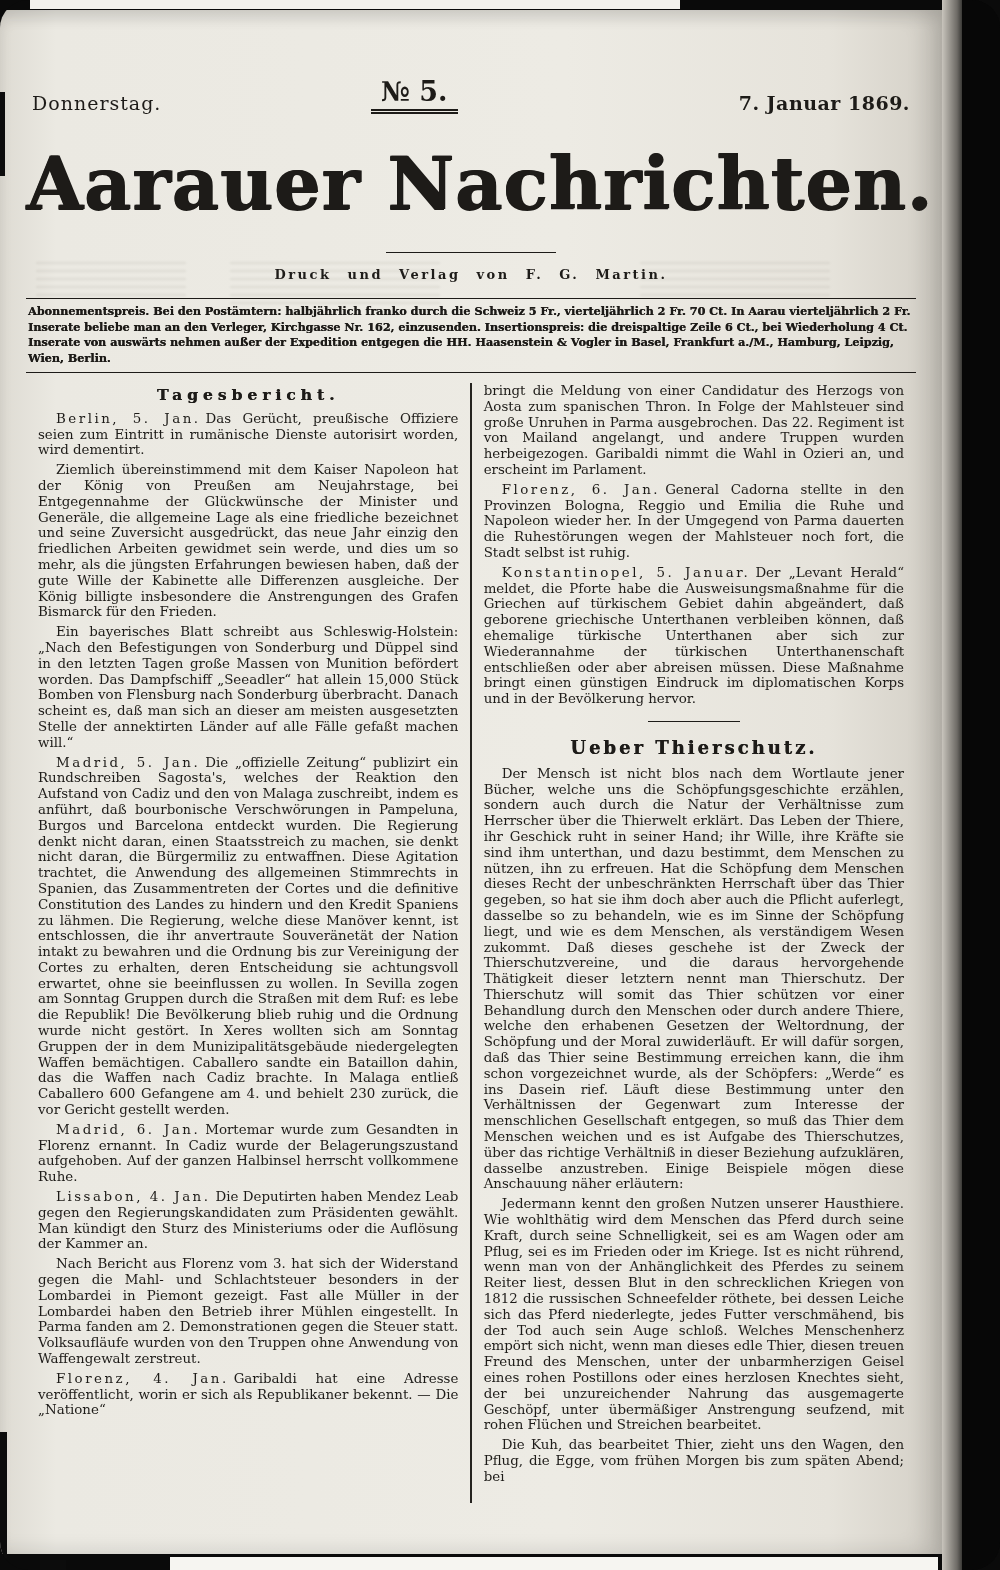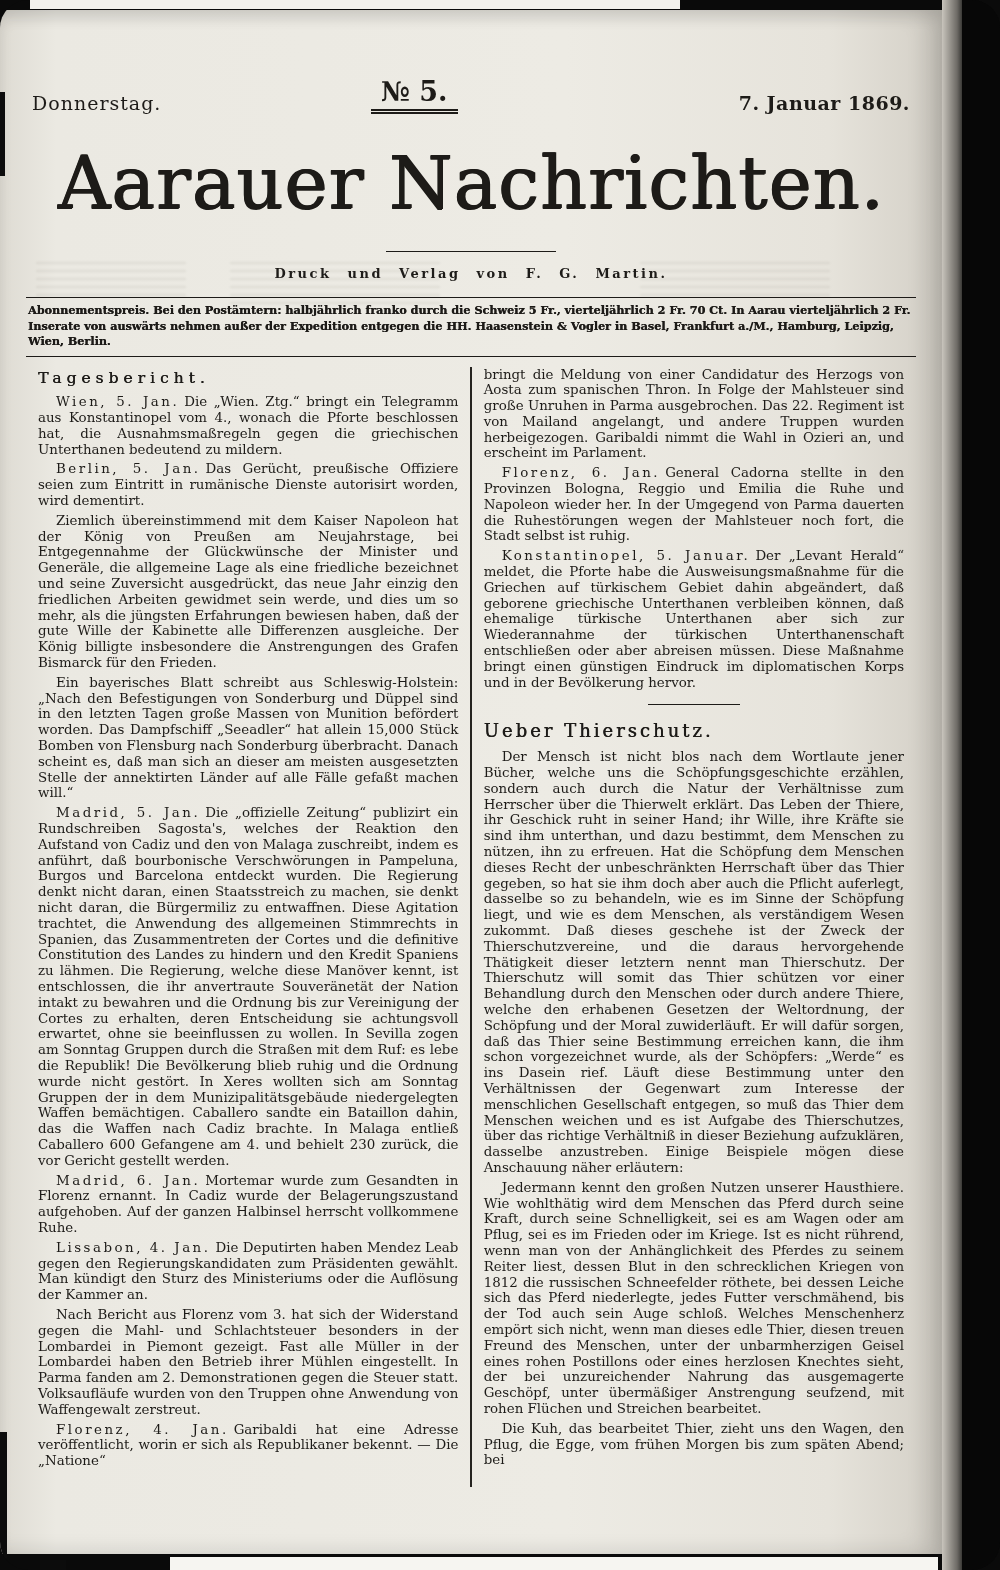--- a/index.html
+++ b/index.html
@@ -58,43 +58,43 @@
   .weekday { font-size: 19px; letter-spacing: 1px; }
   .issue {
     font-size: 27px; font-weight: bold;
     border-bottom: 5px double #1d1b18; padding: 0 10px 2px;
     transform: translateX(-36px);
   }
   .dateline-top { font-size: 19px; font-weight: bold; letter-spacing: 0.5px; }
 
   .masthead {
     margin: 26px 0 0; text-align: center;
-    font-size: 73px; font-weight: normal; letter-spacing: 1px;
+    font-size: 73px; font-weight: bold; letter-spacing: 1px;
     text-shadow: 1.2px 0 0 currentColor, 0 0.6px 0 currentColor;
     white-space: nowrap;
   }
   .short-rule { width: 170px; border-top: 1.5px solid #1d1b18; margin: 26px auto 14px; }
   .imprint {
     text-align: center; font-size: 13px; font-weight: bold;
     letter-spacing: 2.5px; word-spacing: 9px;
   }
   .subscription {
     margin-top: 16px; border-top: 1.2px solid #1d1b18; border-bottom: 1.2px solid #1d1b18;
     padding: 5px 2px 6px; font-size: 11.2px; font-weight: bold; line-height: 15.5px;
     text-shadow: 0.3px 0 0 currentColor;
   }
 
   
   .columns { display: flex; margin-top: 10px; align-items: stretch; }
   .col { flex: 1 1 0; padding: 0 12px; font-size: 13.4px; line-height: 15.8px; text-align: justify; }
   .col-divider { width: 1.3px; background: #262420; flex: 0 0 auto; min-height: 1120px; }
 
   .section-heading {
-    margin: 4px 0 8px; 
-    font-size: 15.5px; font-weight: normal; letter-spacing: 5px;
+    margin: 4px 0 8px; text-align: center;
+    font-size: 15.5px; font-weight: bold; letter-spacing: 5px;
     text-shadow: 0.4px 0 0 currentColor;
   }
   .section-heading.big { font-size: 18px; letter-spacing: 3px; margin: 6px 0 10px; }
 
   .para { margin: 0 0 4px; text-indent: 18px; }
   .para.cont { text-indent: 0; }
   .lead { letter-spacing: 2.5px; }
   .lead:not(:empty) { margin-right: 5px; }
   .mid-rule { width: 92px; border-top: 1.2px solid #1d1b18; margin: 14px auto 18px; }
 </style>
@@ -117,32 +117,30 @@
         </div>
 
         <h1 class="masthead">Aarauer Nachrichten.</h1>
 
         <div class="short-rule"></div>
 
         <div class="imprint">Druck und Verlag von F. G. Martin.</div>
 
         <div class="subscription">
           <div>Abonnementspreis. Bei den Postämtern: halbjährlich franko durch die Schweiz 5 Fr., vierteljährlich 2 Fr. 70 Ct. In Aarau vierteljährlich 2 Fr.</div>
+          <div>Inserate beliebe man an den Verleger, Kirchgasse Nr. 162, einzusenden. Insertionspreis: die dreispaltige Zeile 6 Ct., bei Wiederholung 4 Ct.</div>
           <div>Inserate von auswärts nehmen außer der Expedition entgegen die HH. Haasenstein &amp; Vogler in Basel, Frankfurt a./M., Hamburg, Leipzig, Wien, Berlin.</div>
         </div>
       </header>
 
       <main class="columns">
 
         <section class="col">
           <h2 class="section-heading">Tagesbericht.</h2>
 
-          <p class="para">
-            <span class="lead">Wien, 5. Jan.</span><span>Die „Wien. Ztg.“ bringt ein Telegramm aus Konstantinopel vom 4., wonach die Pforte beschlossen hat, die Ausnahmsmaßregeln gegen die griechischen Unterthanen bedeutend zu mildern.</span>
-          </p>
           <p class="para">
             <span class="lead">Berlin, 5. Jan.</span><span>Das Gerücht, preußische Offiziere seien zum Eintritt in rumänische Dienste autorisirt worden, wird dementirt.</span>
           </p>
           <p class="para">
             <span class="lead"></span><span>Ziemlich übereinstimmend mit dem Kaiser Napoleon hat der König von Preußen am Neujahrstage, bei Entgegennahme der Glückwünsche der Minister und Generäle, die allgemeine Lage als eine friedliche bezeichnet und seine Zuversicht ausgedrückt, das neue Jahr einzig den friedlichen Arbeiten gewidmet sein werde, und dies um so mehr, als die jüngsten Erfahrungen bewiesen haben, daß der gute Wille der Kabinette alle Differenzen ausgleiche. Der König billigte insbesondere die Anstrengungen des Grafen Bismarck für den Frieden.</span>
           </p>
           <p class="para">
             <span class="lead"></span><span>Ein bayerisches Blatt schreibt aus Schleswig-Holstein: „Nach den Befestigungen von Sonderburg und Düppel sind in den letzten Tagen große Massen von Munition befördert worden. Das Dampfschiff „Seeadler“ hat allein 15,000 Stück Bomben von Flensburg nach Sonderburg überbracht. Danach scheint es, daß man sich an dieser am meisten ausgesetzten Stelle der annektirten Länder auf alle Fälle gefaßt machen will.“</span>
           </p>
           <p class="para">

